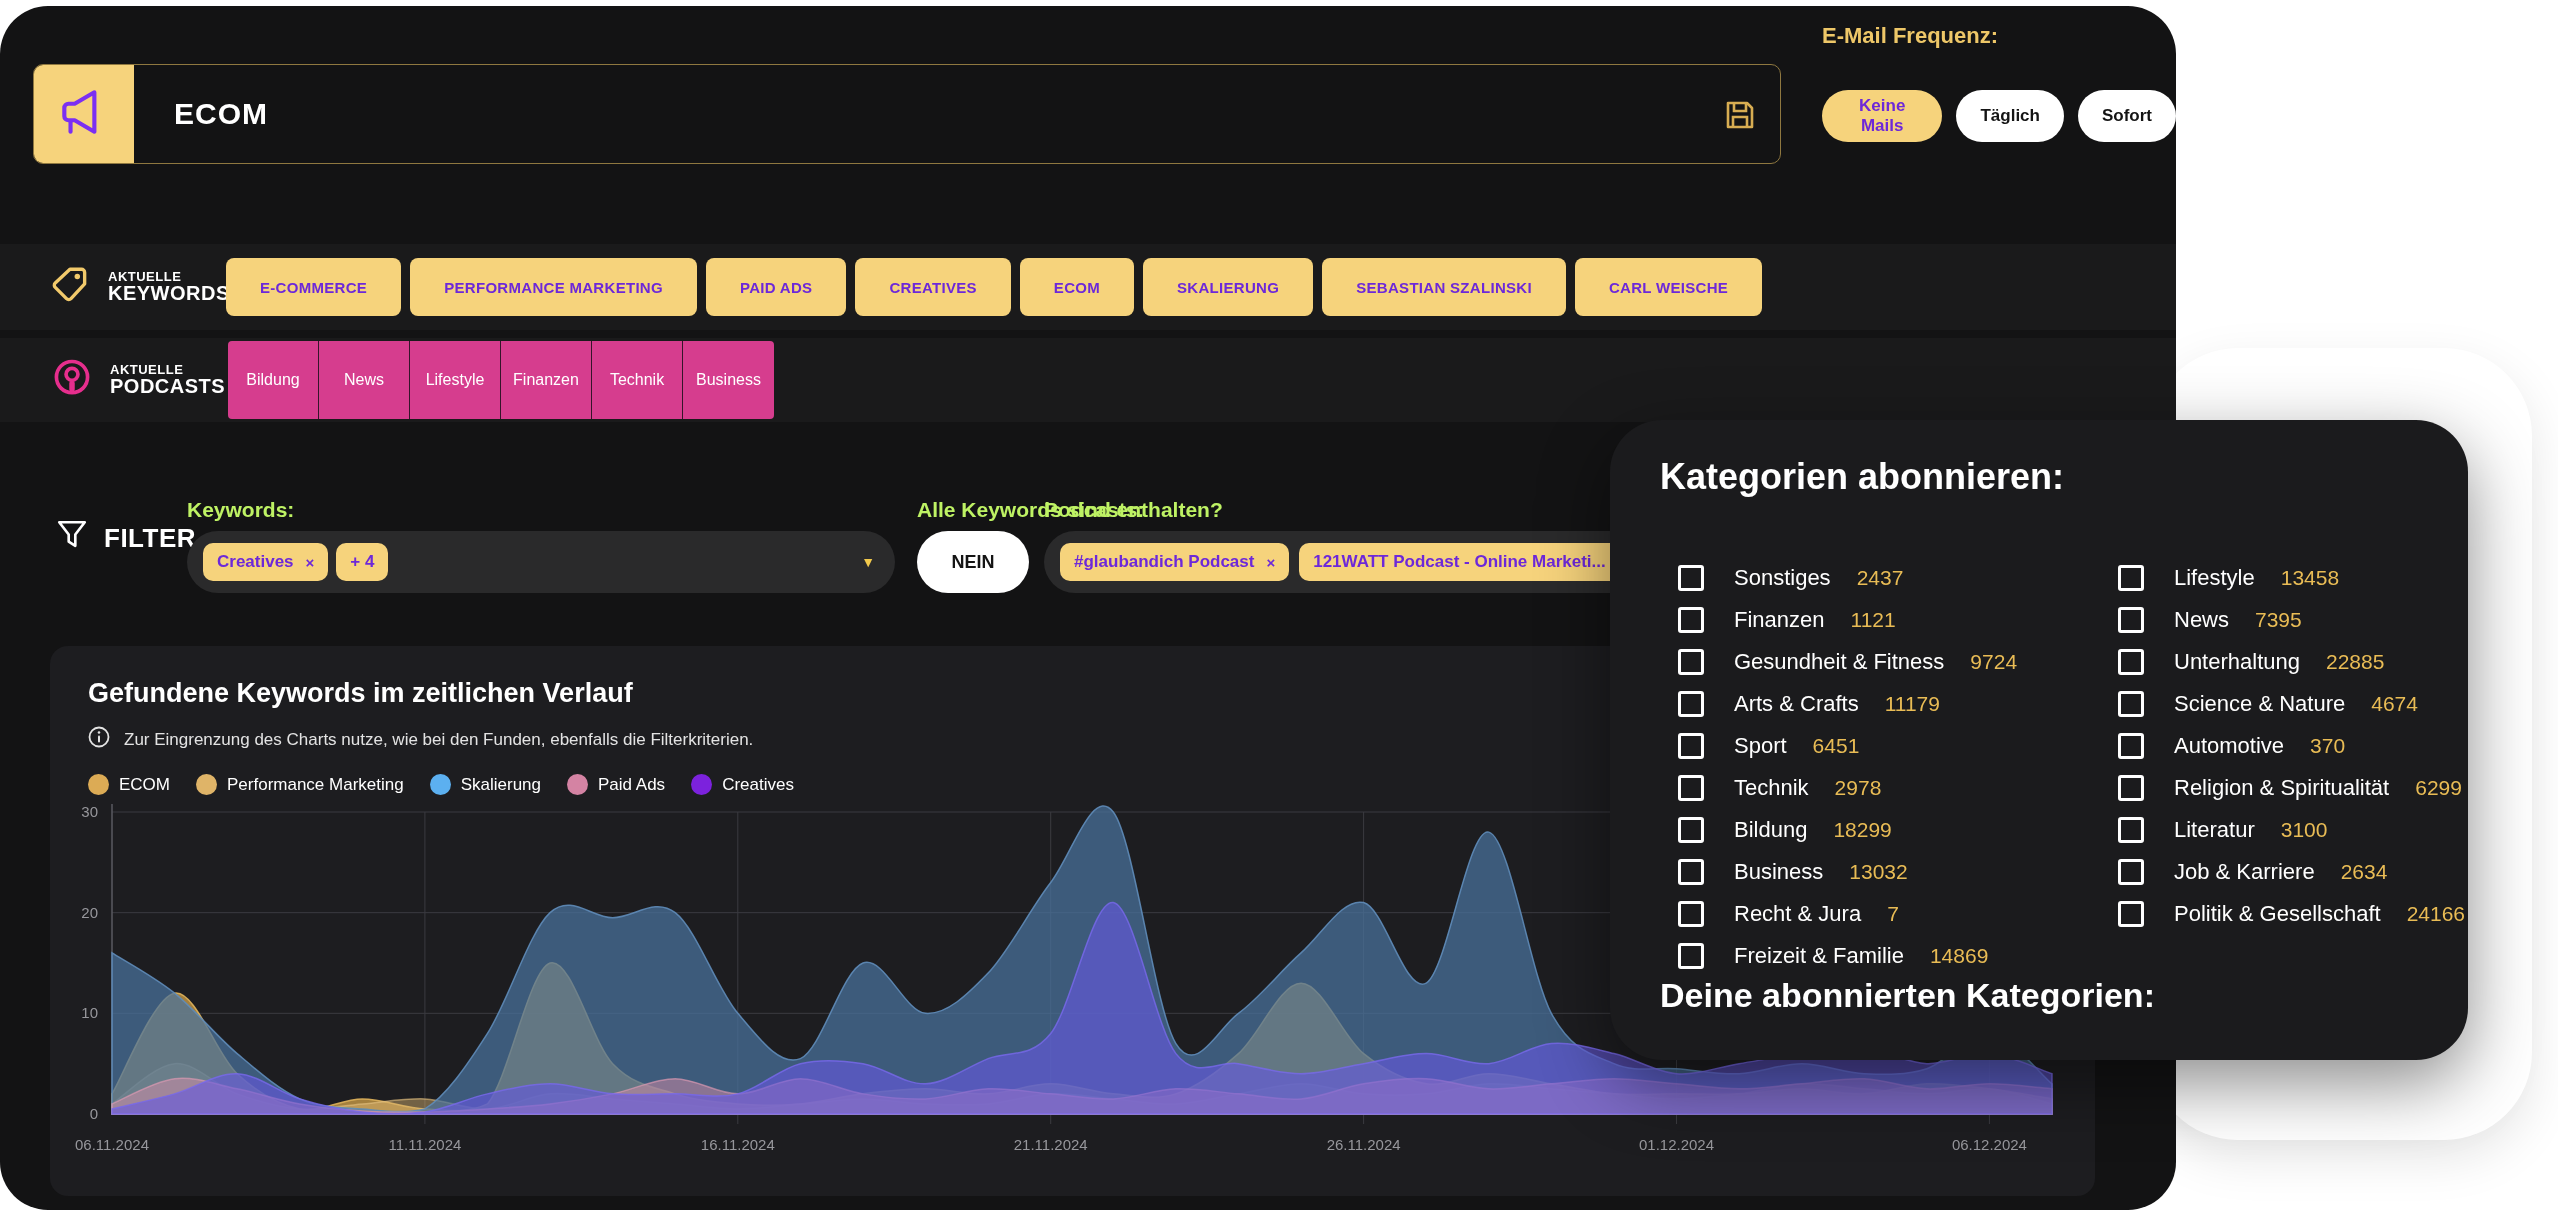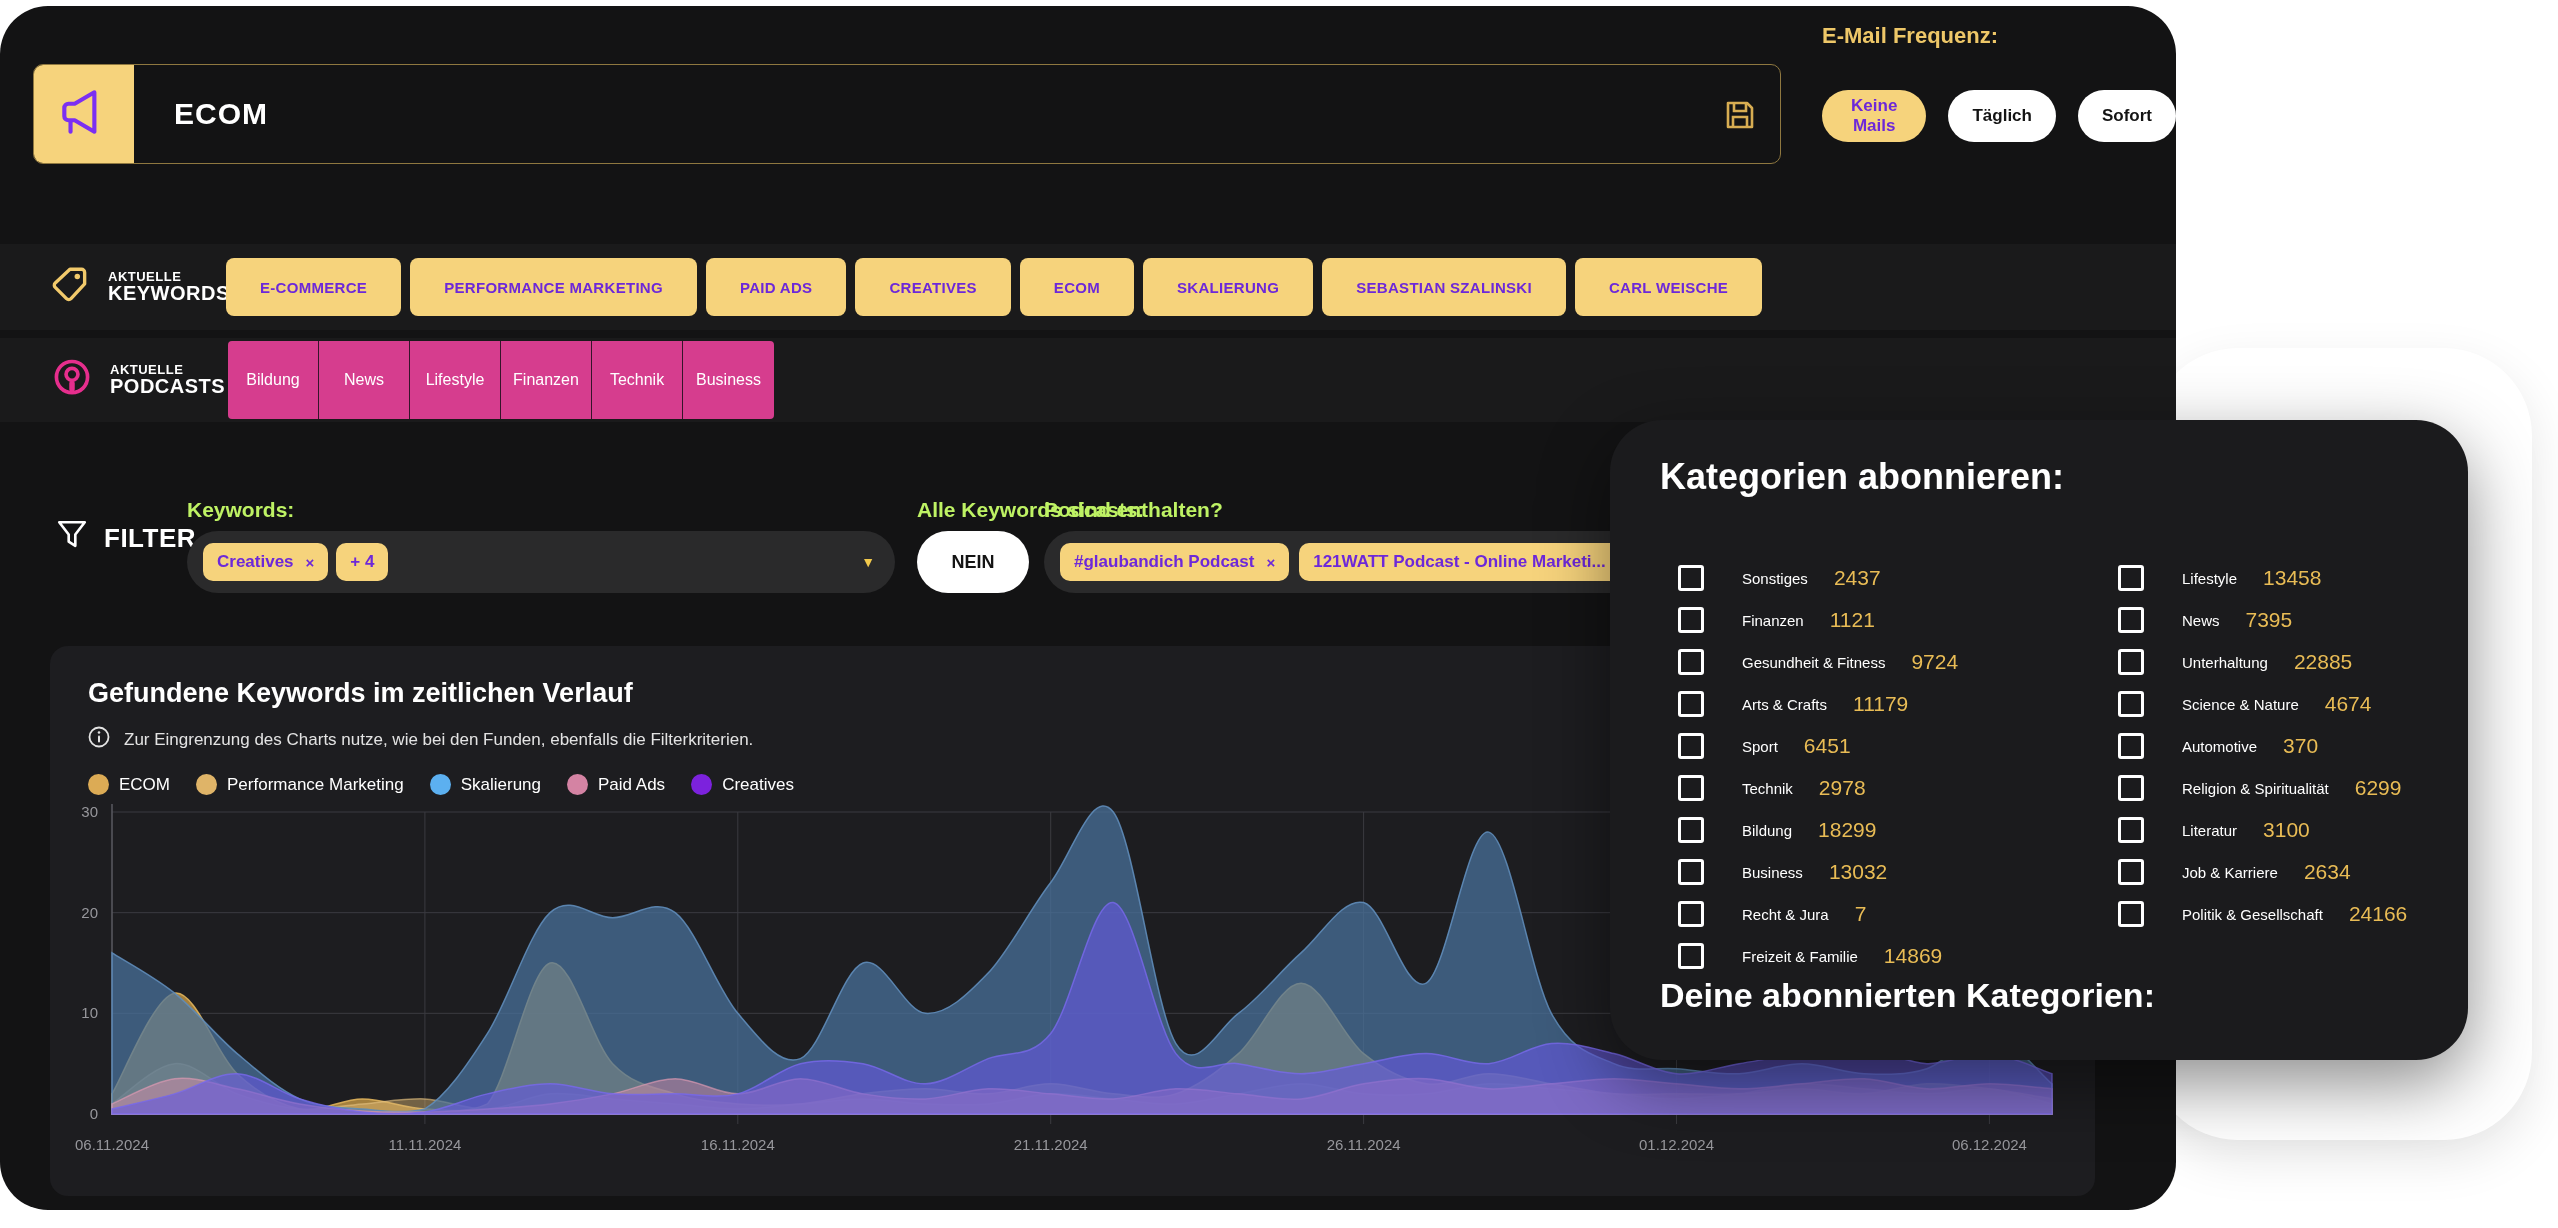--- a/index.html
+++ b/index.html
@@ -12,21 +12,21 @@
   
   .main-card { position:absolute; left:0; top:6px; width:2176px; height:1204px; background:#131314; border-radius:48px; z-index:2; overflow:hidden; }
 
   
   .name-wrap { position:absolute; left:33px; top:58px; width:1748px; height:100px; border:1px solid #8f7840; border-radius:10px; display:flex; overflow:hidden; }
   .logo-box { width:100px; height:100%; background:#f6d37c; display:flex; align-items:center; justify-content:center; flex:0 0 auto; }
   .name-input { flex:1; background:transparent; border:none; outline:none; color:#ffffff; font-size:30px; font-weight:bold; letter-spacing:1px; padding:0 40px; font-family:"Liberation Sans", sans-serif; }
   .save-ic { position:absolute; right:22px; top:32px; width:36px; height:36px; }
 
   .freq-label { position:absolute; left:1822px; top:17px; color:#eec768; font-size:22px; font-weight:bold; }
-  .freq-buttons { position:absolute; left:1822px; top:84px; display:flex; gap:22px; }
+  .freq-buttons { position:absolute; left:1822px; top:84px; display:flex; gap:14px; }
   .freq-pill { height:52px; border-radius:26px; background:#ffffff; color:#141414; border:none; font-size:17px; font-weight:bold; padding:0 24px; cursor:pointer; font-family:"Liberation Sans", sans-serif; }
   .freq-pill.active { background:#f6d37c; color:#6d28d9; }
 
   
   .band { position:absolute; left:0; width:2456px; background:#1a1a1b; display:flex; align-items:center; padding-left:50px; }
   .band.kw { top:238px; height:86px; }
   .band.pc { top:332px; height:84px; }
   .band-label { margin-left:16px; width:118px; color:#ffffff; line-height:1.05; flex:0 0 auto; }
   .band-label .l1 { font-size:13px; font-weight:bold; letter-spacing:.5px; display:block; }
   .band-label .l2 { font-size:20px; font-weight:bold; letter-spacing:.5px; display:block; }
@@ -62,21 +62,21 @@
 
   
   .kat-panel { position:absolute; left:1610px; top:420px; width:858px; height:640px; background:#1b1b1d; border-radius:52px; z-index:3; box-shadow:0 24px 70px rgba(0,0,0,0.45); }
   .kat-title { position:absolute; left:50px; top:36px; color:#ffffff; font-size:36px; font-weight:bold; }
   .kat-sub { position:absolute; left:50px; top:556px; color:#ffffff; font-size:34px; font-weight:bold; }
   .kat-col { position:absolute; top:137px; display:flex; flex-direction:column; }
   .kat-col.left { left:68px; }
   .kat-col.right { left:508px; }
   .kat-row { height:42px; display:flex; align-items:center; }
   .kat-cb { width:26px; height:26px; border:3px solid #ffffff; border-radius:3px; flex:0 0 auto; cursor:pointer; }
-  .kat-name { margin-left:38px; color:#ffffff; font-size:15px; white-space:nowrap;text-align:right; }
+  .kat-name { margin-left:30px; color:#ffffff; font-size:22px; white-space:nowrap;text-align:right; }
   .kat-count { margin-left:26px; color:#e9bc55; font-size:21px; font-weight:normal; }
 </style>
 </head>
 <body>
 
 <div class="page">
 
   <div class="white-card"></div>
 
   <div class="main-card">

